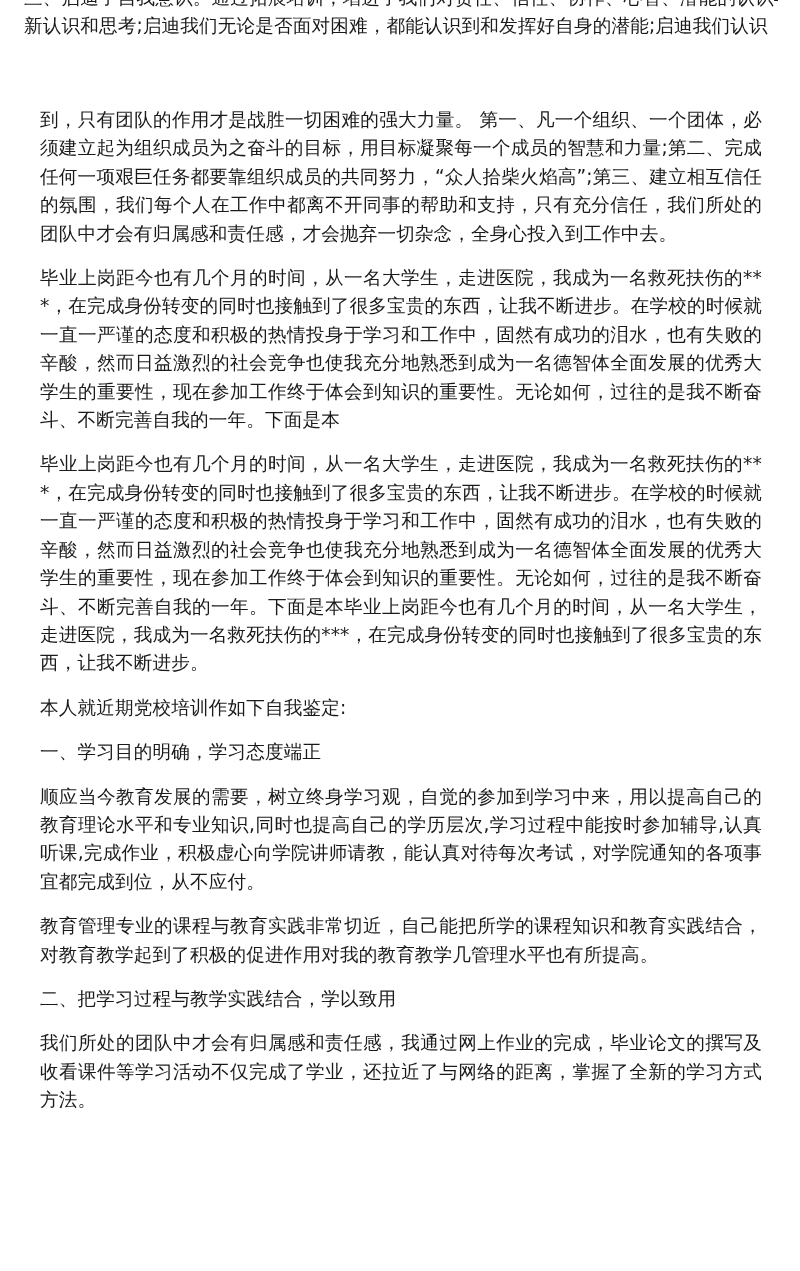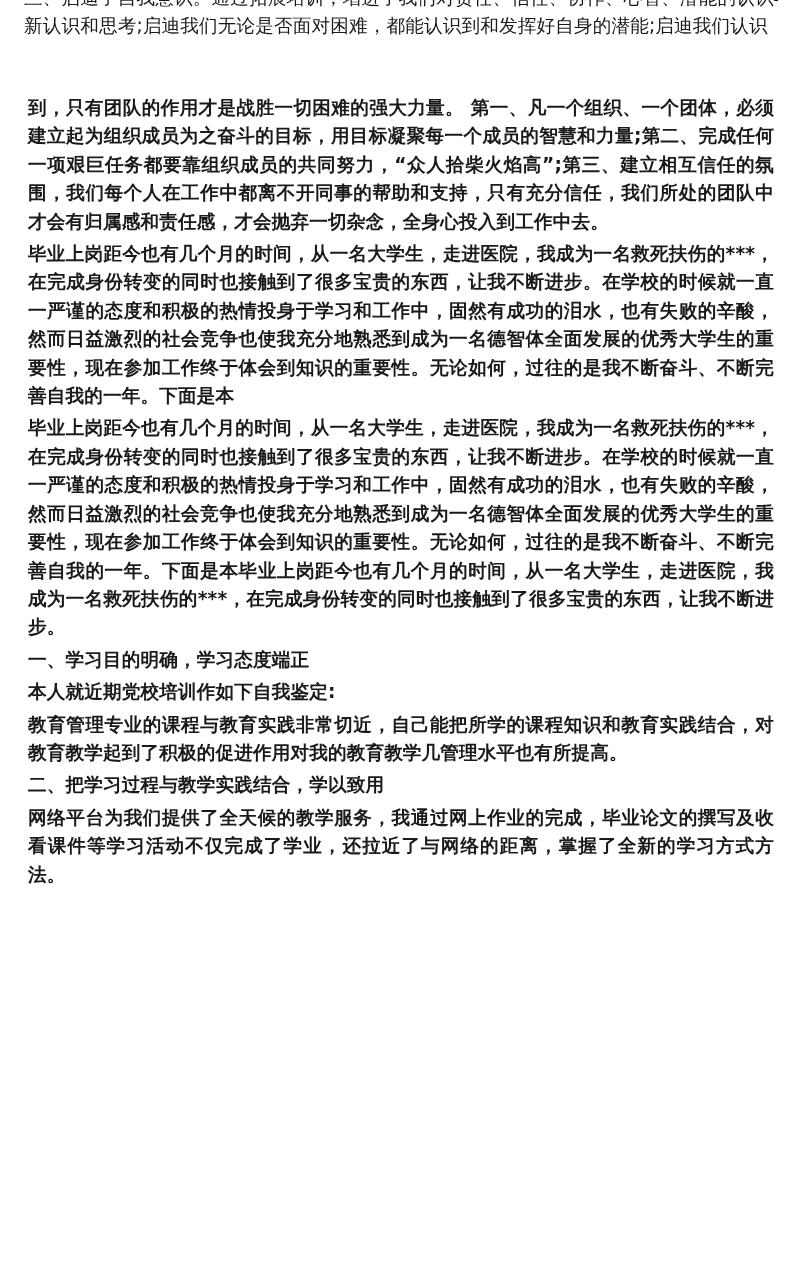--- a/index.html
+++ b/index.html
@@ -34,23 +34,22 @@
       word-break: break-all;
       margin: 0;
     }
     .cut-top {
       top: -16px;
       height: 28px;
       overflow: hidden;
       white-space: nowrap;
     }
     .para {
-      margin: 4px;
+      margin: 16px;
       padding: 0;
-      font-weight: bold;
     }
     .watermark {
       position: absolute;
       color: rgba(180, 180, 180, 0.18);
       font-size: 60px;
       transform: rotate(-50deg);
       pointer-events: none;
       font-family: "DejaVu Sans", sans-serif;
     }
   </style>
@@ -63,20 +62,21 @@
   <div class="watermark" style="left:520px; top:790px;"></div>
 
   <p class="block cut-top">三、启迪了自我意识。通过拓展培训，增进了我们对责任、信任、协作、心智、潜能的认识与重</p>
 
   <p class="block" style="top:12px;">新认识和思考;启迪我们无论是否面对困难，都能认识到和发挥好自身的潜能;启迪我们认识</p>
 
   <div class="block" style="top:90px;">
     <p class="para">到，只有团队的作用才是战胜一切困难的强大力量。 第一、凡一个组织、一个团体，必须建立起为组织成员为之奋斗的目标，用目标凝聚每一个成员的智慧和力量;第二、完成任何一项艰巨任务都要靠组织成员的共同努力，“众人拾柴火焰高”;第三、建立相互信任的氛围，我们每个人在工作中都离不开同事的帮助和支持，只有充分信任，我们所处的团队中才会有归属感和责任感，才会抛弃一切杂念，全身心投入到工作中去。</p>
     <p class="para">毕业上岗距今也有几个月的时间，从一名大学生，走进医院，我成为一名救死扶伤的***，在完成身份转变的同时也接触到了很多宝贵的东西，让我不断进步。在学校的时候就一直一严谨的态度和积极的热情投身于学习和工作中，固然有成功的泪水，也有失败的辛酸，然而日益激烈的社会竞争也使我充分地熟悉到成为一名德智体全面发展的优秀大学生的重要性，现在参加工作终于体会到知识的重要性。无论如何，过往的是我不断奋斗、不断完善自我的一年。下面是本</p>
     <p class="para">毕业上岗距今也有几个月的时间，从一名大学生，走进医院，我成为一名救死扶伤的***，在完成身份转变的同时也接触到了很多宝贵的东西，让我不断进步。在学校的时候就一直一严谨的态度和积极的热情投身于学习和工作中，固然有成功的泪水，也有失败的辛酸，然而日益激烈的社会竞争也使我充分地熟悉到成为一名德智体全面发展的优秀大学生的重要性，现在参加工作终于体会到知识的重要性。无论如何，过往的是我不断奋斗、不断完善自我的一年。下面是本毕业上岗距今也有几个月的时间，从一名大学生，走进医院，我成为一名救死扶伤的***，在完成身份转变的同时也接触到了很多宝贵的东西，让我不断进步。</p>
+    <p class="para">本人就近期党校培训作如下自我鉴定:</p>
     <p class="para">一、学习目的明确，学习态度端正</p>
-    <p class="para">本人就近期党校培训作如下自我鉴定:</p>
+    <p class="para">顺应当今教育发展的需要，树立终身学习观，自觉的参加到学习中来，用以提高自己的教育理论水平和专业知识,同时也提高自己的学历层次,学习过程中能按时参加辅导,认真听课,完成作业，积极虚心向学院讲师请教，能认真对待每次考试，对学院通知的各项事宜都完成到位，从不应付。</p>
     <p class="para">教育管理专业的课程与教育实践非常切近，自己能把所学的课程知识和教育实践结合，对教育教学起到了积极的促进作用对我的教育教学几管理水平也有所提高。</p>
     <p class="para">二、把学习过程与教学实践结合，学以致用</p>
-    <p class="para">网络平台为我们提供了全天候的教学服务，我通过网上作业的完成，毕业论文的撰写及收看课件等学习活动不仅完成了学业，还拉近了与网络的距离，掌握了全新的学习方式方法。</p>
+    <p class="para">我们所处的团队中才会有归属感和责任感，我通过网上作业的完成，毕业论文的撰写及收看课件等学习活动不仅完成了学业，还拉近了与网络的距离，掌握了全新的学习方式方法。</p>
   </div>
 
 </div>
 
 </body></html>

